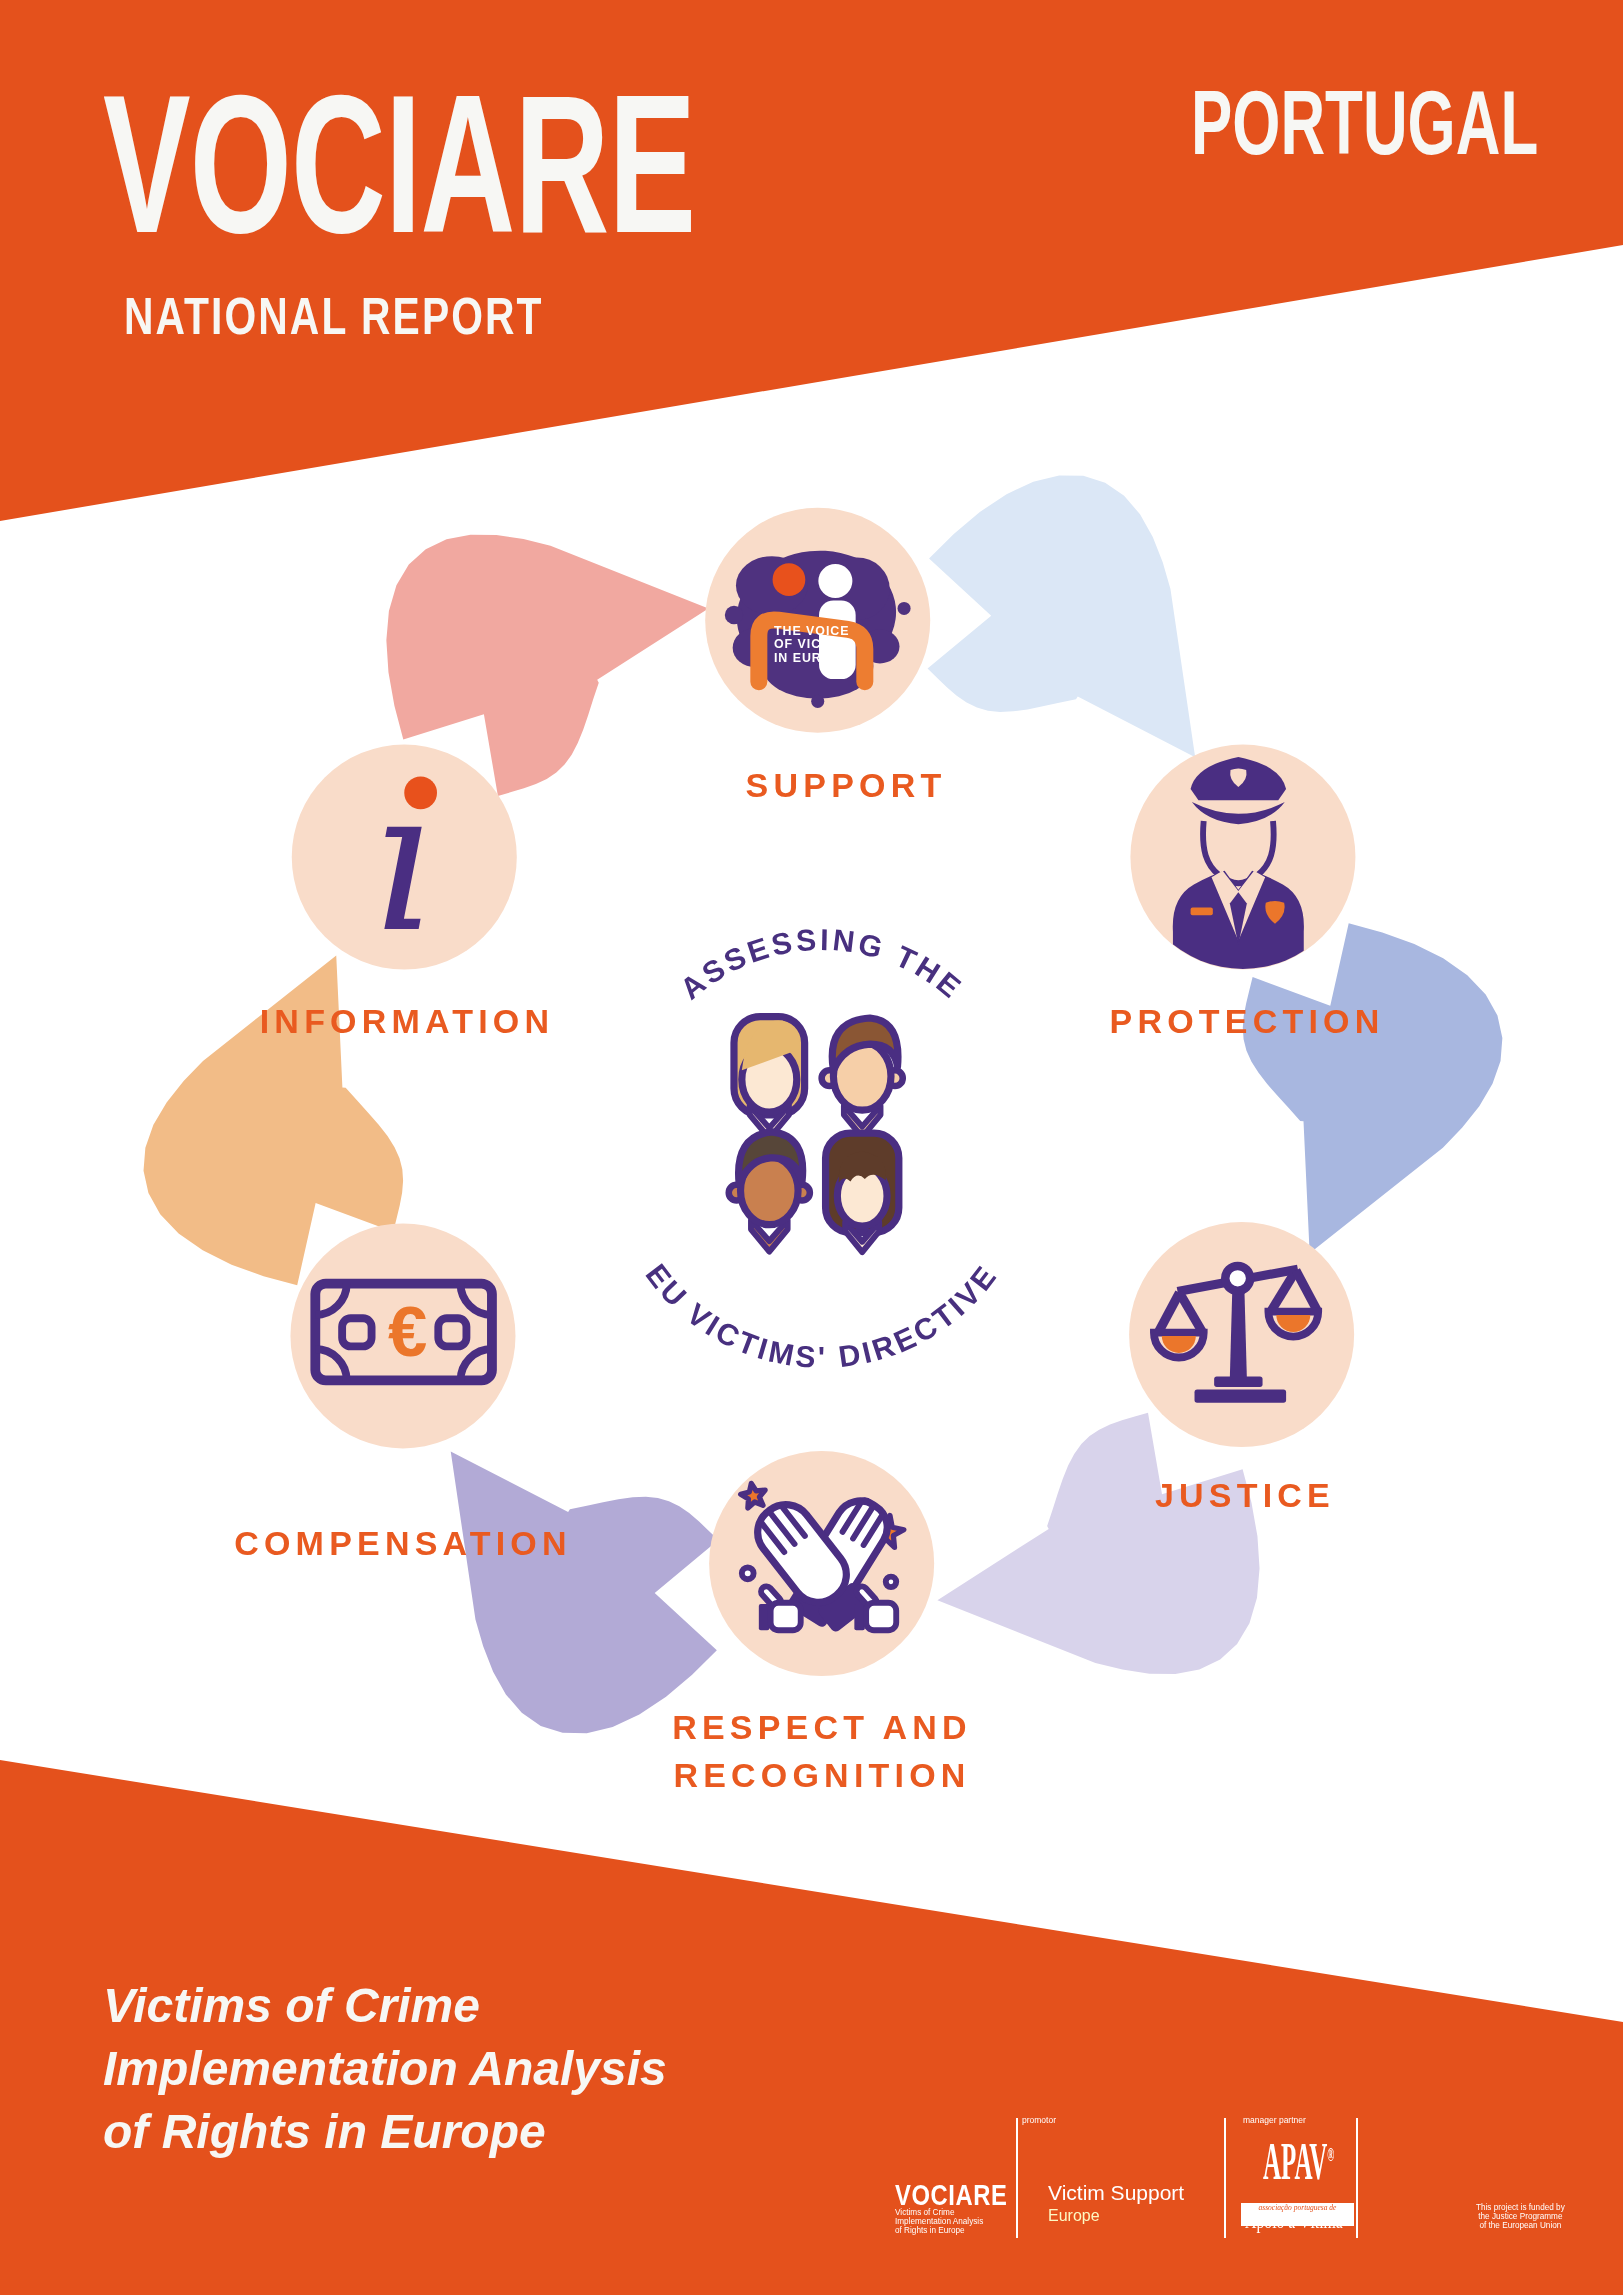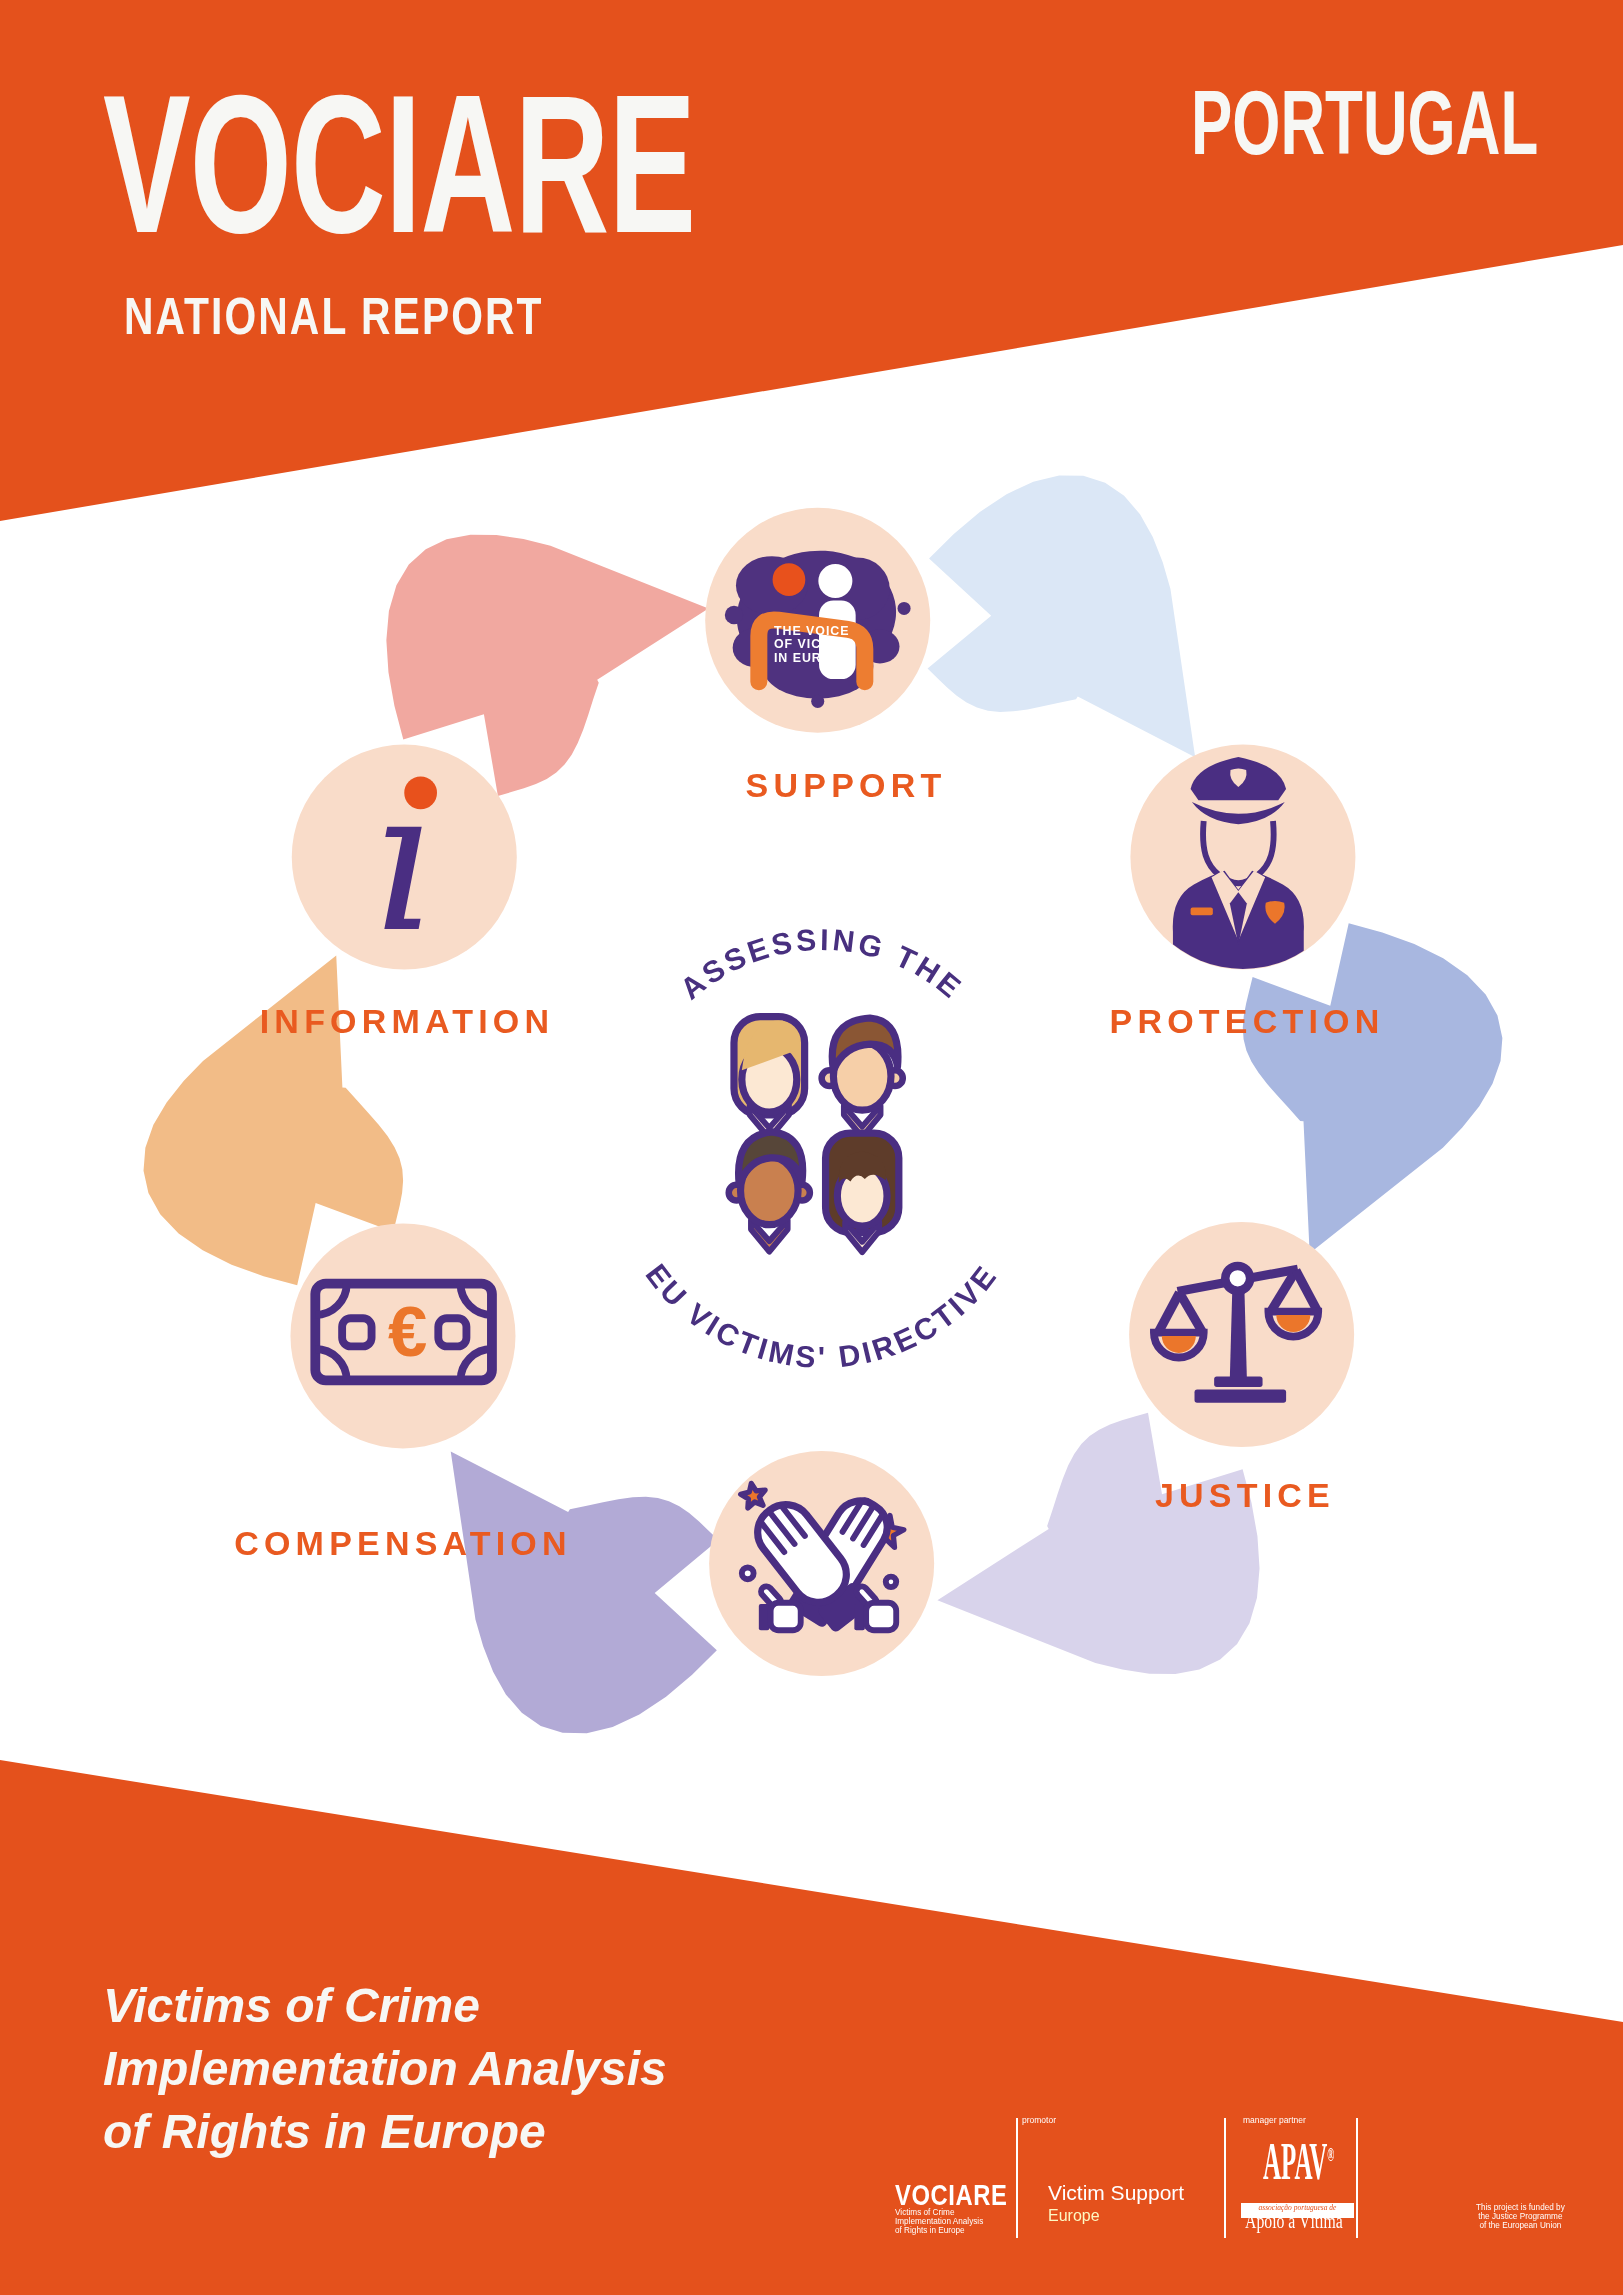--- a/index.html
+++ b/index.html
@@ -56,21 +56,21 @@
     left:895px; top:2181px; color:#ffffff; font-weight:bold; font-size:29px; line-height:1;
     letter-spacing:0.7px; transform:scaleX(.82); transform-origin:left top; white-space:nowrap;
   }
   #vs-line1 { left:1048px; top:2182px; color:#fff; font-weight:normal; font-size:21px; line-height:1; white-space:nowrap; }
   #vs-line2 { left:1048px; top:2208px; color:#fef9c3; font-size:16px; line-height:1; white-space:nowrap; }
   #apav-name {
     left:1263px; top:2136px; color:#fff; font-family:"Liberation Serif",serif; font-weight:bold;
     font-size:52px; line-height:1; transform:scaleX(.48); transform-origin:left top; white-space:nowrap;
   }
   #apav-strip {
-    left:1241px; top:2203px; width:113px; height:15px; background:#ffffff;
+    left:1241px; top:2203px; width:113px; height:23px; background:#ffffff;
     color:var(--banner-orange); font-family:"Liberation Serif",serif; font-style:italic;
     font-size:7.5px; line-height:9.2px; text-align:center; white-space:nowrap;
   }
   #apav-sub {
     left:1245px; top:2211px; color:#fff; font-family:"Liberation Serif",serif;
     font-size:21.6px; line-height:1; transform:scaleX(.73); transform-origin:left top; white-space:nowrap;
   }
 </style>
 </head>
 <body>
@@ -359,20 +359,24 @@
             <polygon points="2146.7,3308.0 2149.0,3314.8 2156.2,3314.9 2150.5,3319.2 2152.6,3326.1 2146.7,3322.0 2140.8,3326.1 2142.9,3319.2 2137.2,3314.9 2144.3,3314.8" fill="#ffffff"></polygon>
             <polygon points="2165.0,3289.7 2167.4,3296.5 2174.5,3296.6 2168.8,3300.9 2170.9,3307.8 2165.0,3303.7 2159.1,3307.8 2161.2,3300.9 2155.5,3296.6 2162.6,3296.5" fill="#ffffff"></polygon>
           </g>
       </g>
     </g>
   </svg>
 
   <div class="node-label" style="left:822px; top:768px;margin-left:24px;">SUPPORT</div>
   <div class="node-label" style="left:1247px; top:1004px;">PROTECTION</div>
   <div class="node-label" style="left:1245px; top:1478px;">JUSTICE</div>
+  <div class="node-label two-line" style="left:822px; top:1703px;">
+    <div>RESPECT AND</div>
+    <div>RECOGNITION</div>
+  </div>
   <div class="node-label" style="left:403px; top:1478px;margin-top:48px;">COMPENSATION</div>
   <div class="node-label" style="left:407px; top:1004px;">INFORMATION</div>
 
   <div id="bottom-banner">
     <div class="abs" id="tagline">
       <div>Victims of Crime</div>
       <div>Implementation Analysis</div>
       <div>of Rights in Europe</div>
     </div>
 

